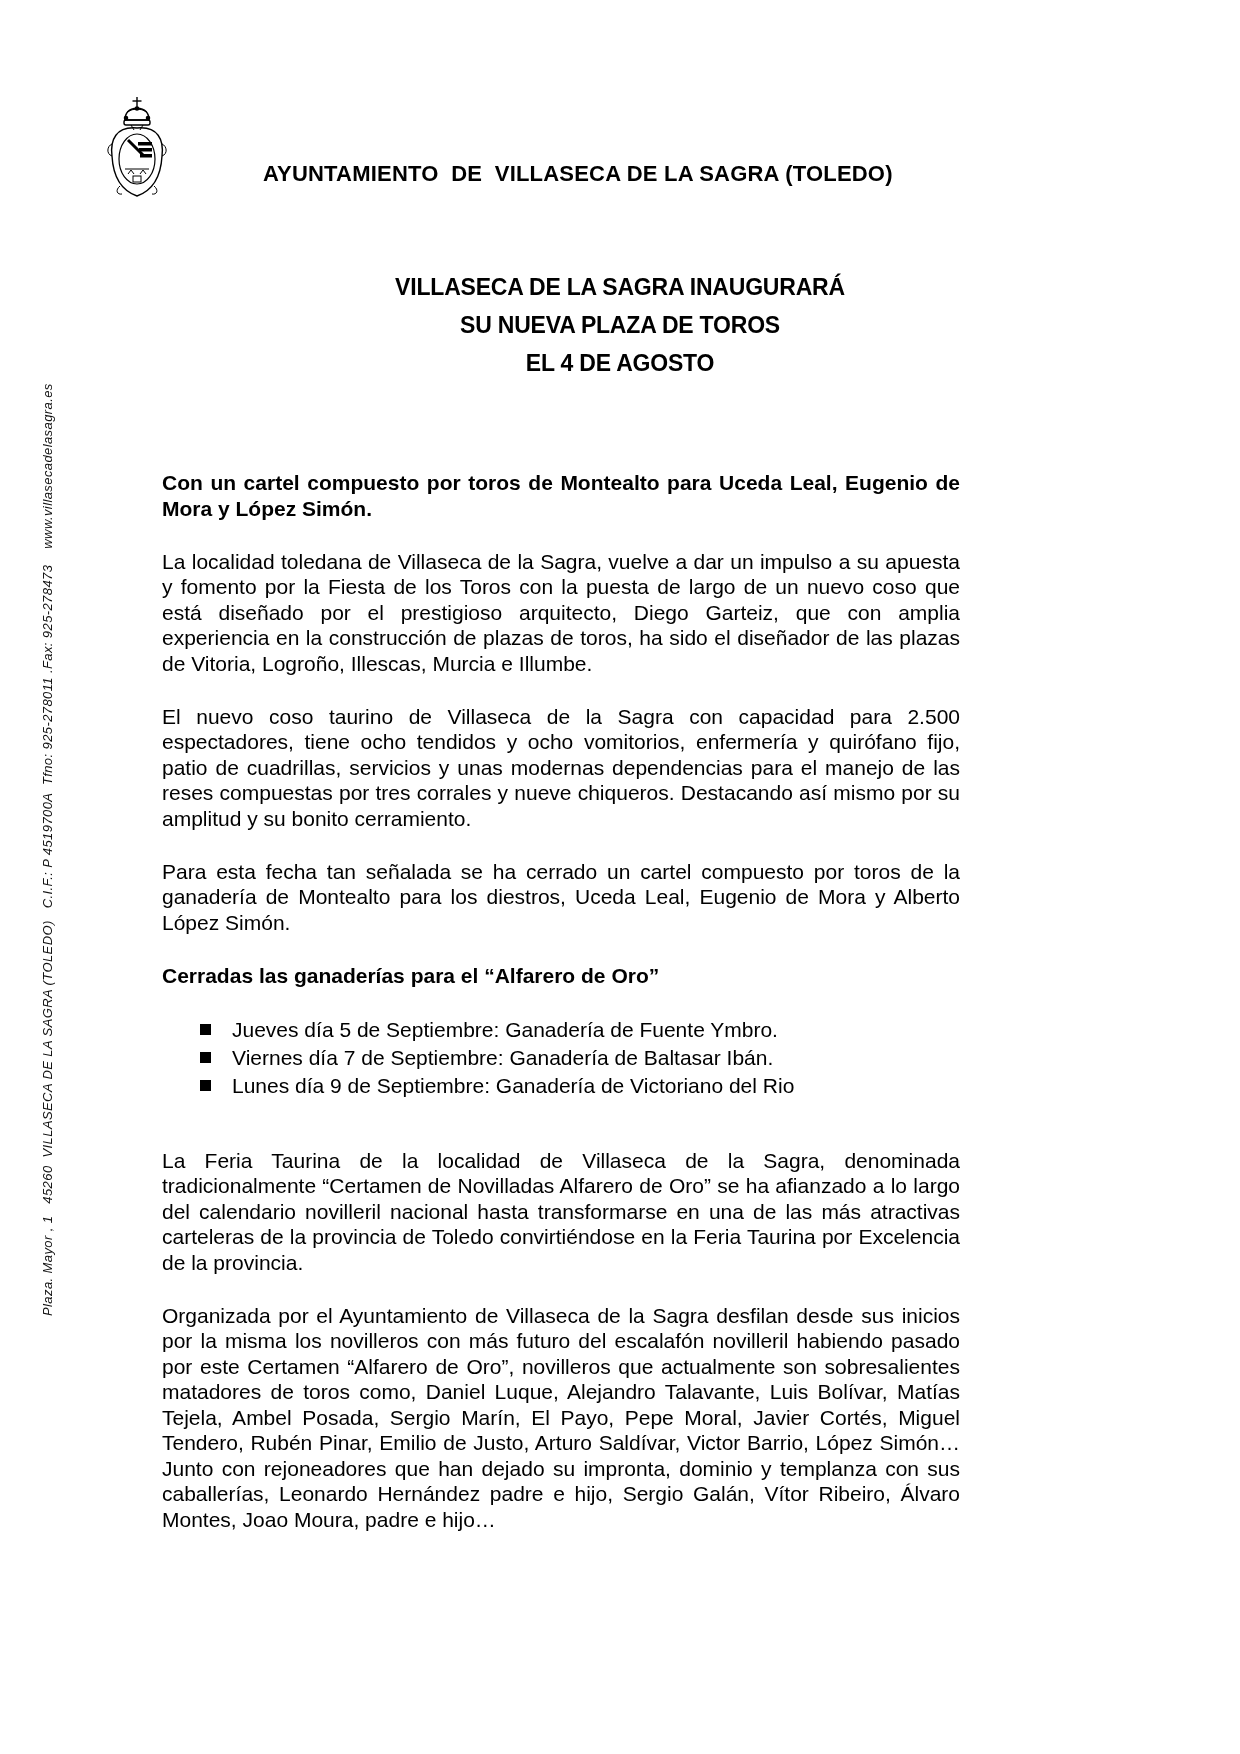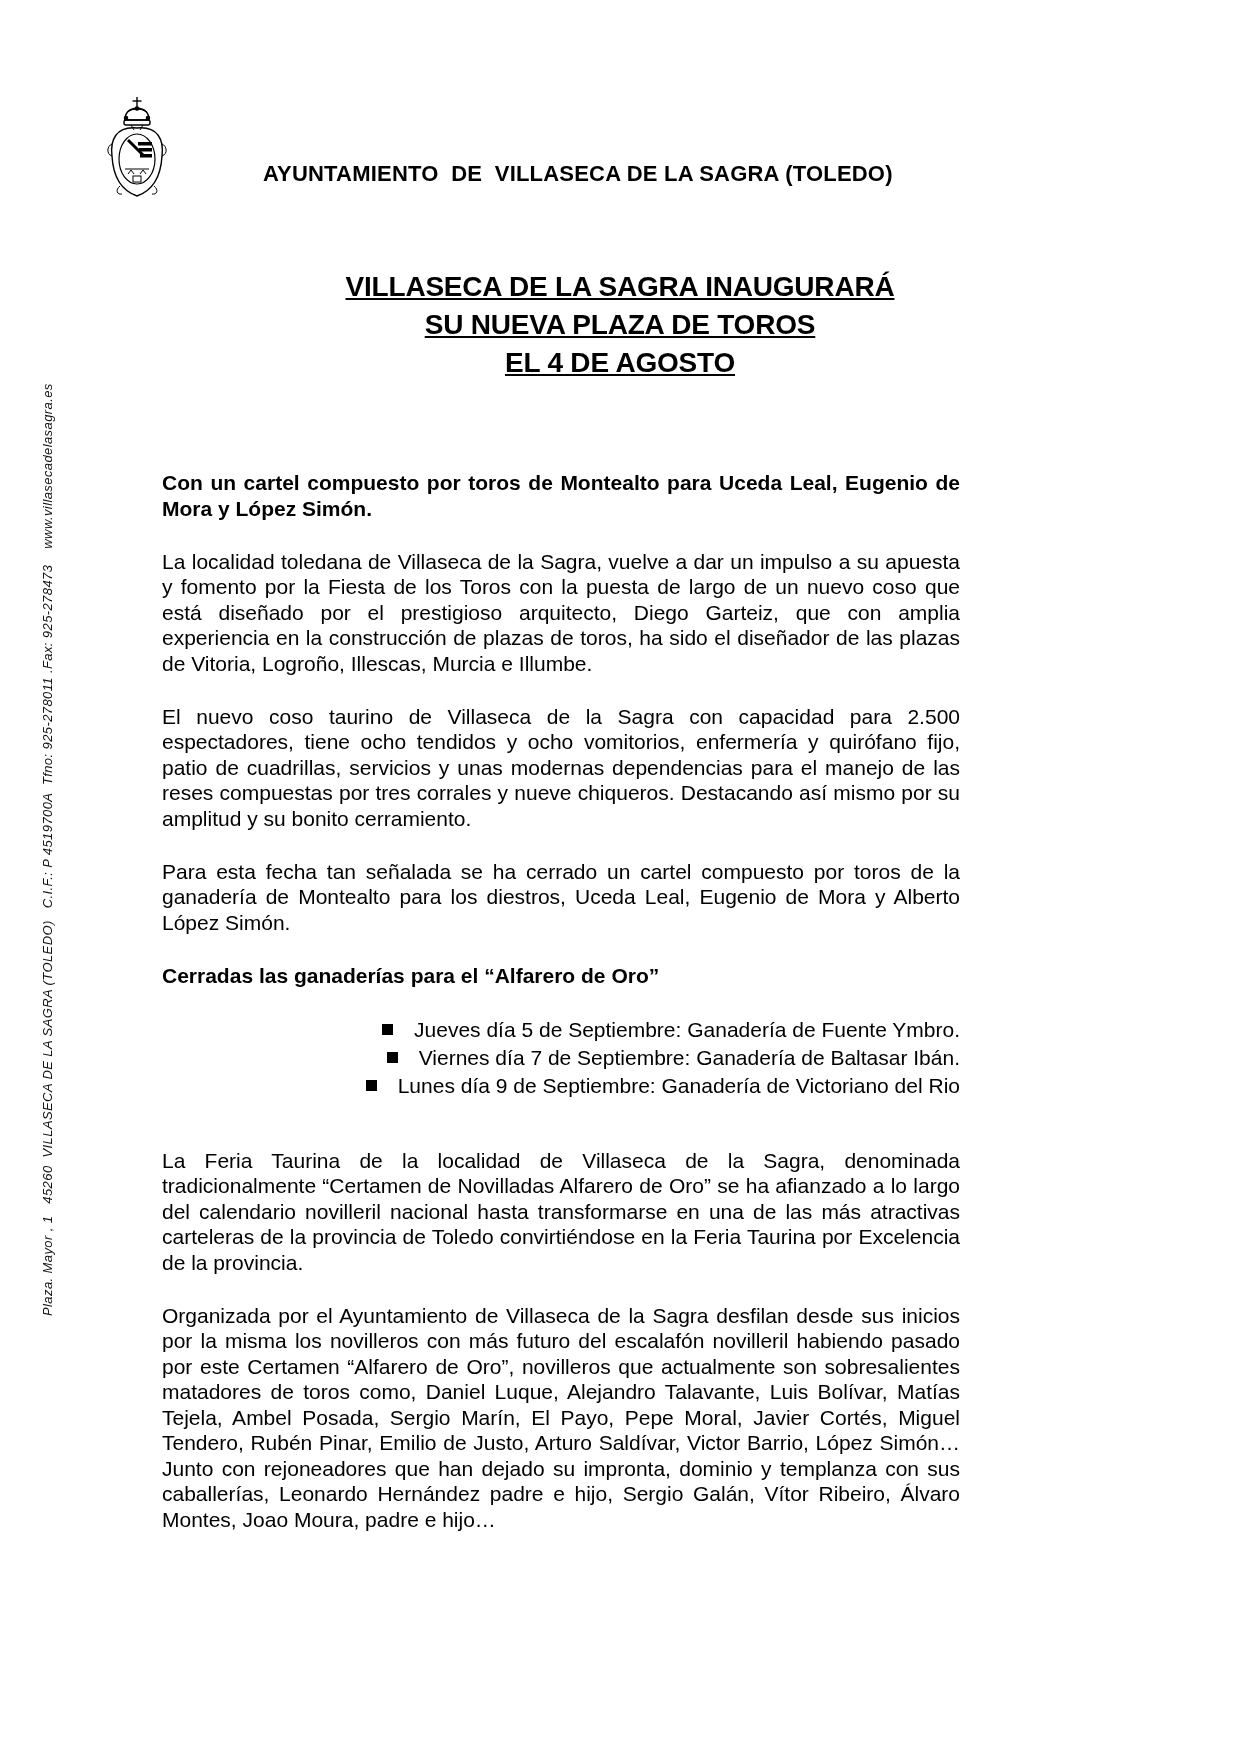--- a/index.html
+++ b/index.html
@@ -41,25 +41,24 @@
     letter-spacing: 0.2px;
     white-space: pre;
   }
 
   
   .doc-title {
     position: absolute;
     left: 0; top: 268px;
     width: 1240px;
     text-align: center;
-    font-size: 28px;
+    font-size: 23px;
     font-weight: bold;
     line-height: 38px;
     letter-spacing: -0.2px;
-    text-decoration: underline;
   }
 
   
   .content {
     position: absolute;
     left: 162px; top: 470px;
     width: 798px;
     font-size: 21px;
     line-height: 25.5px;
     text-align: justify;
@@ -68,21 +67,21 @@
   .lead { font-weight: bold; }
   .section-heading { font-weight: bold; margin: 0 0 27.5px 0; }
 
   ul.schedule {
     list-style: none;
     margin: 0 0 48px 0;
     padding: 0 0 0 38px;
     line-height: 28px;
     text-align: left;
   }
-  ul.schedule li { display: flex; align-items: flex-start; justify-content: flex-end; }
+  ul.schedule li { display: flex; align-items: flex-start; }
   .bullet-square {
     flex: 0 0 auto;
     width: 11px; height: 11px;
     background: #000;
     margin: 8px 21px 0 0;
   }
 </style>
 </head>
 <body>
 

